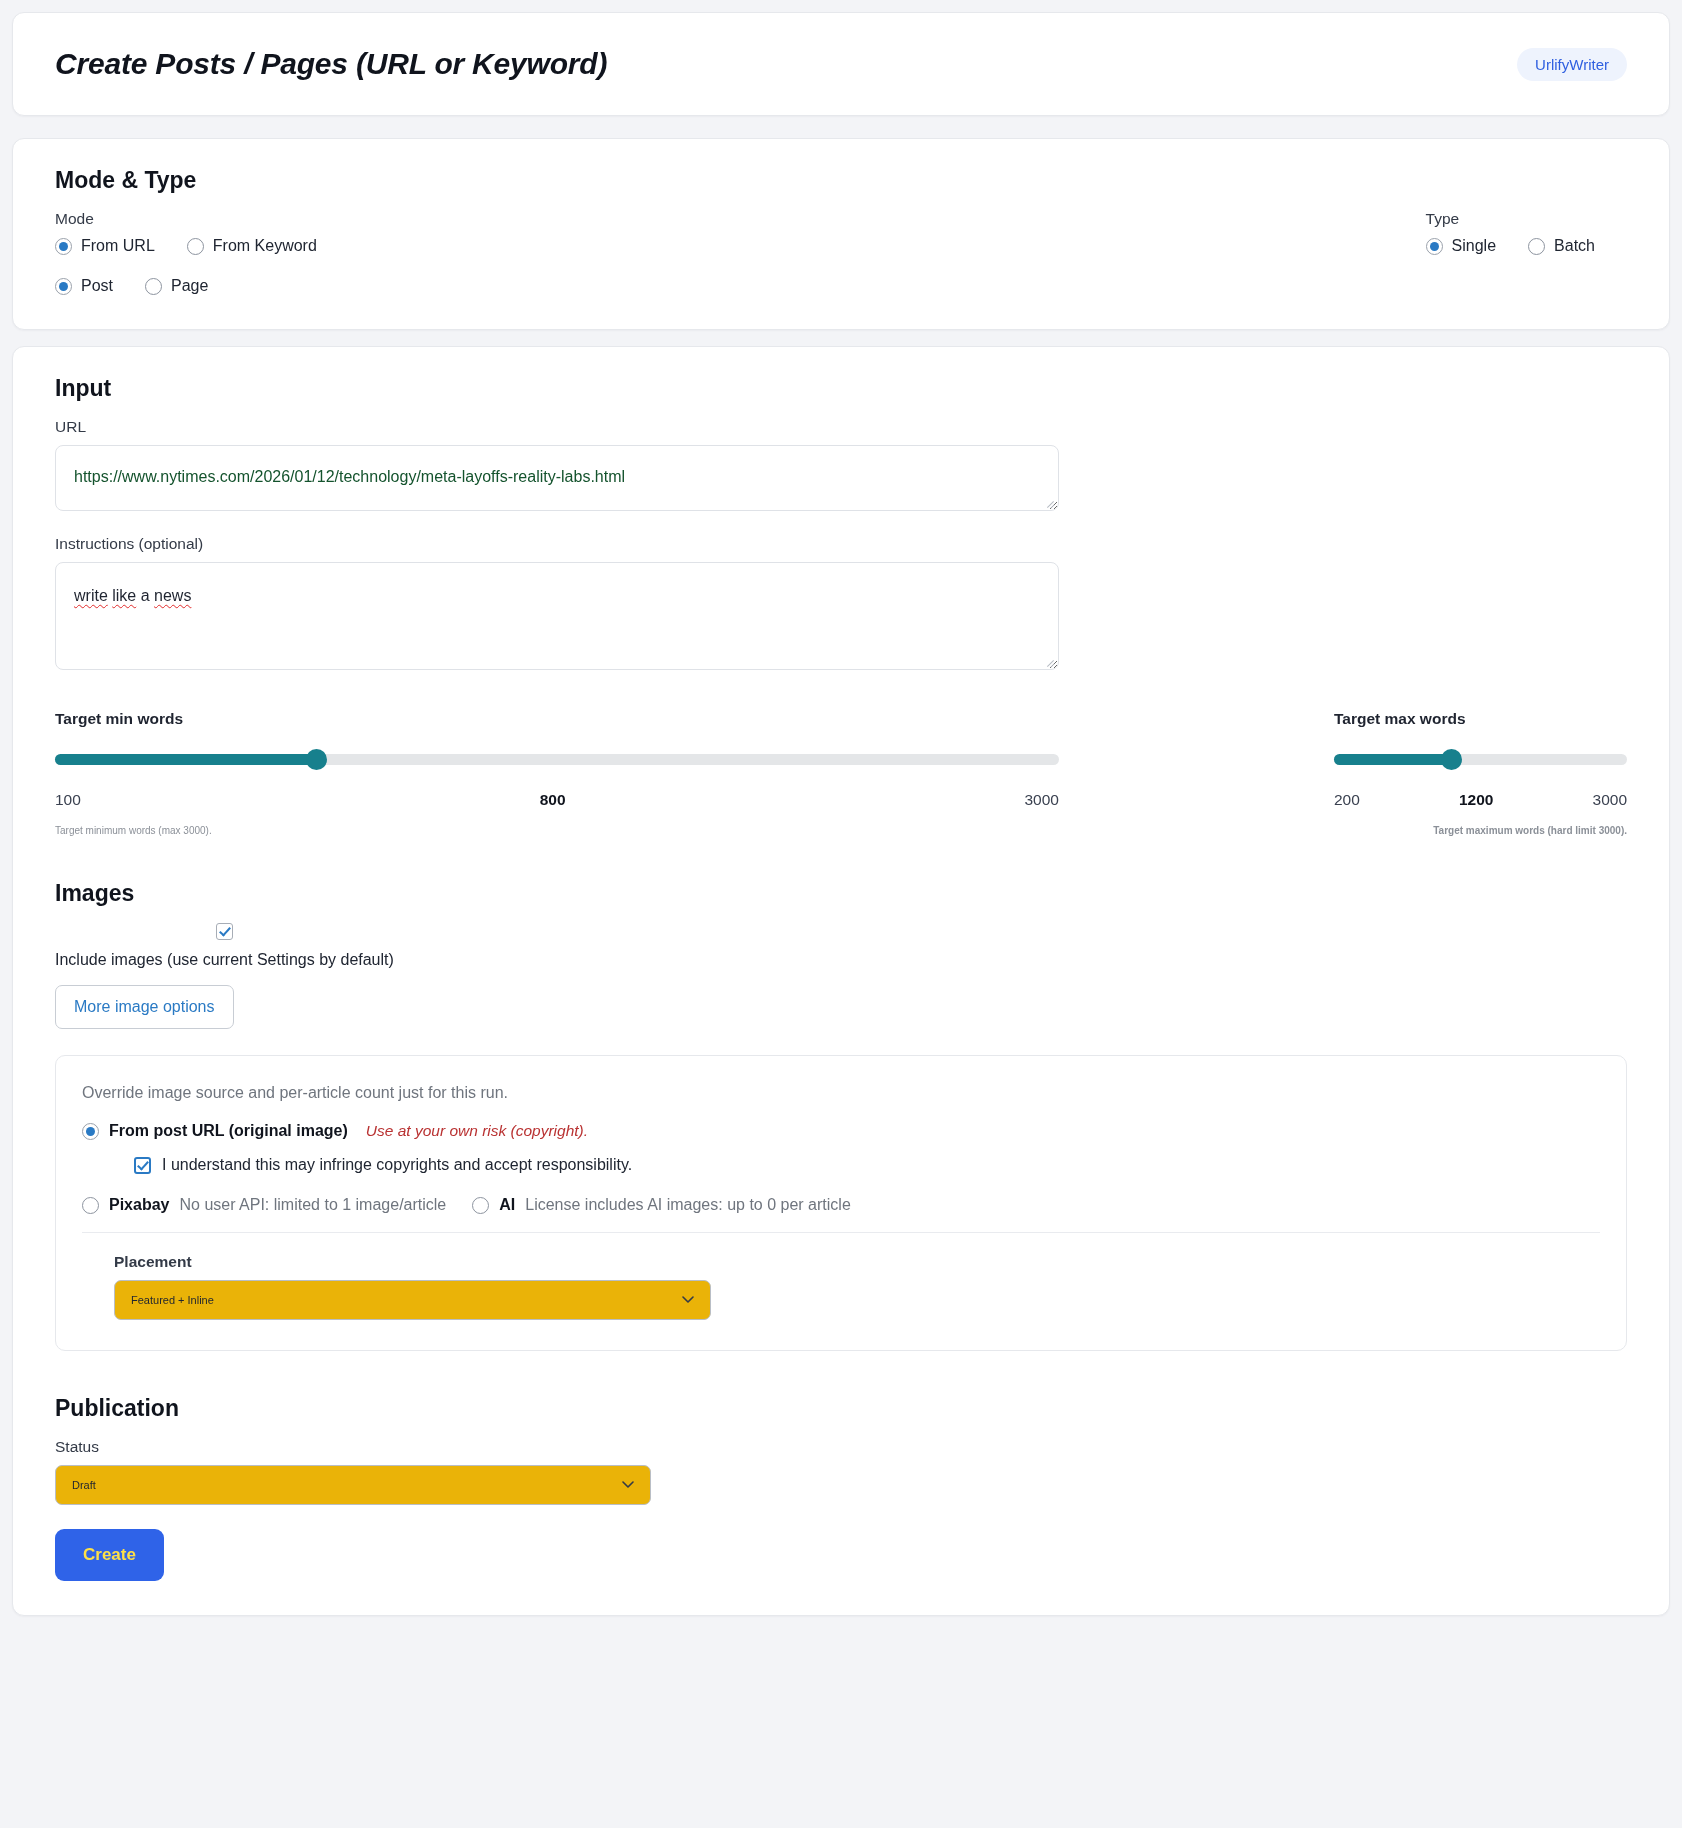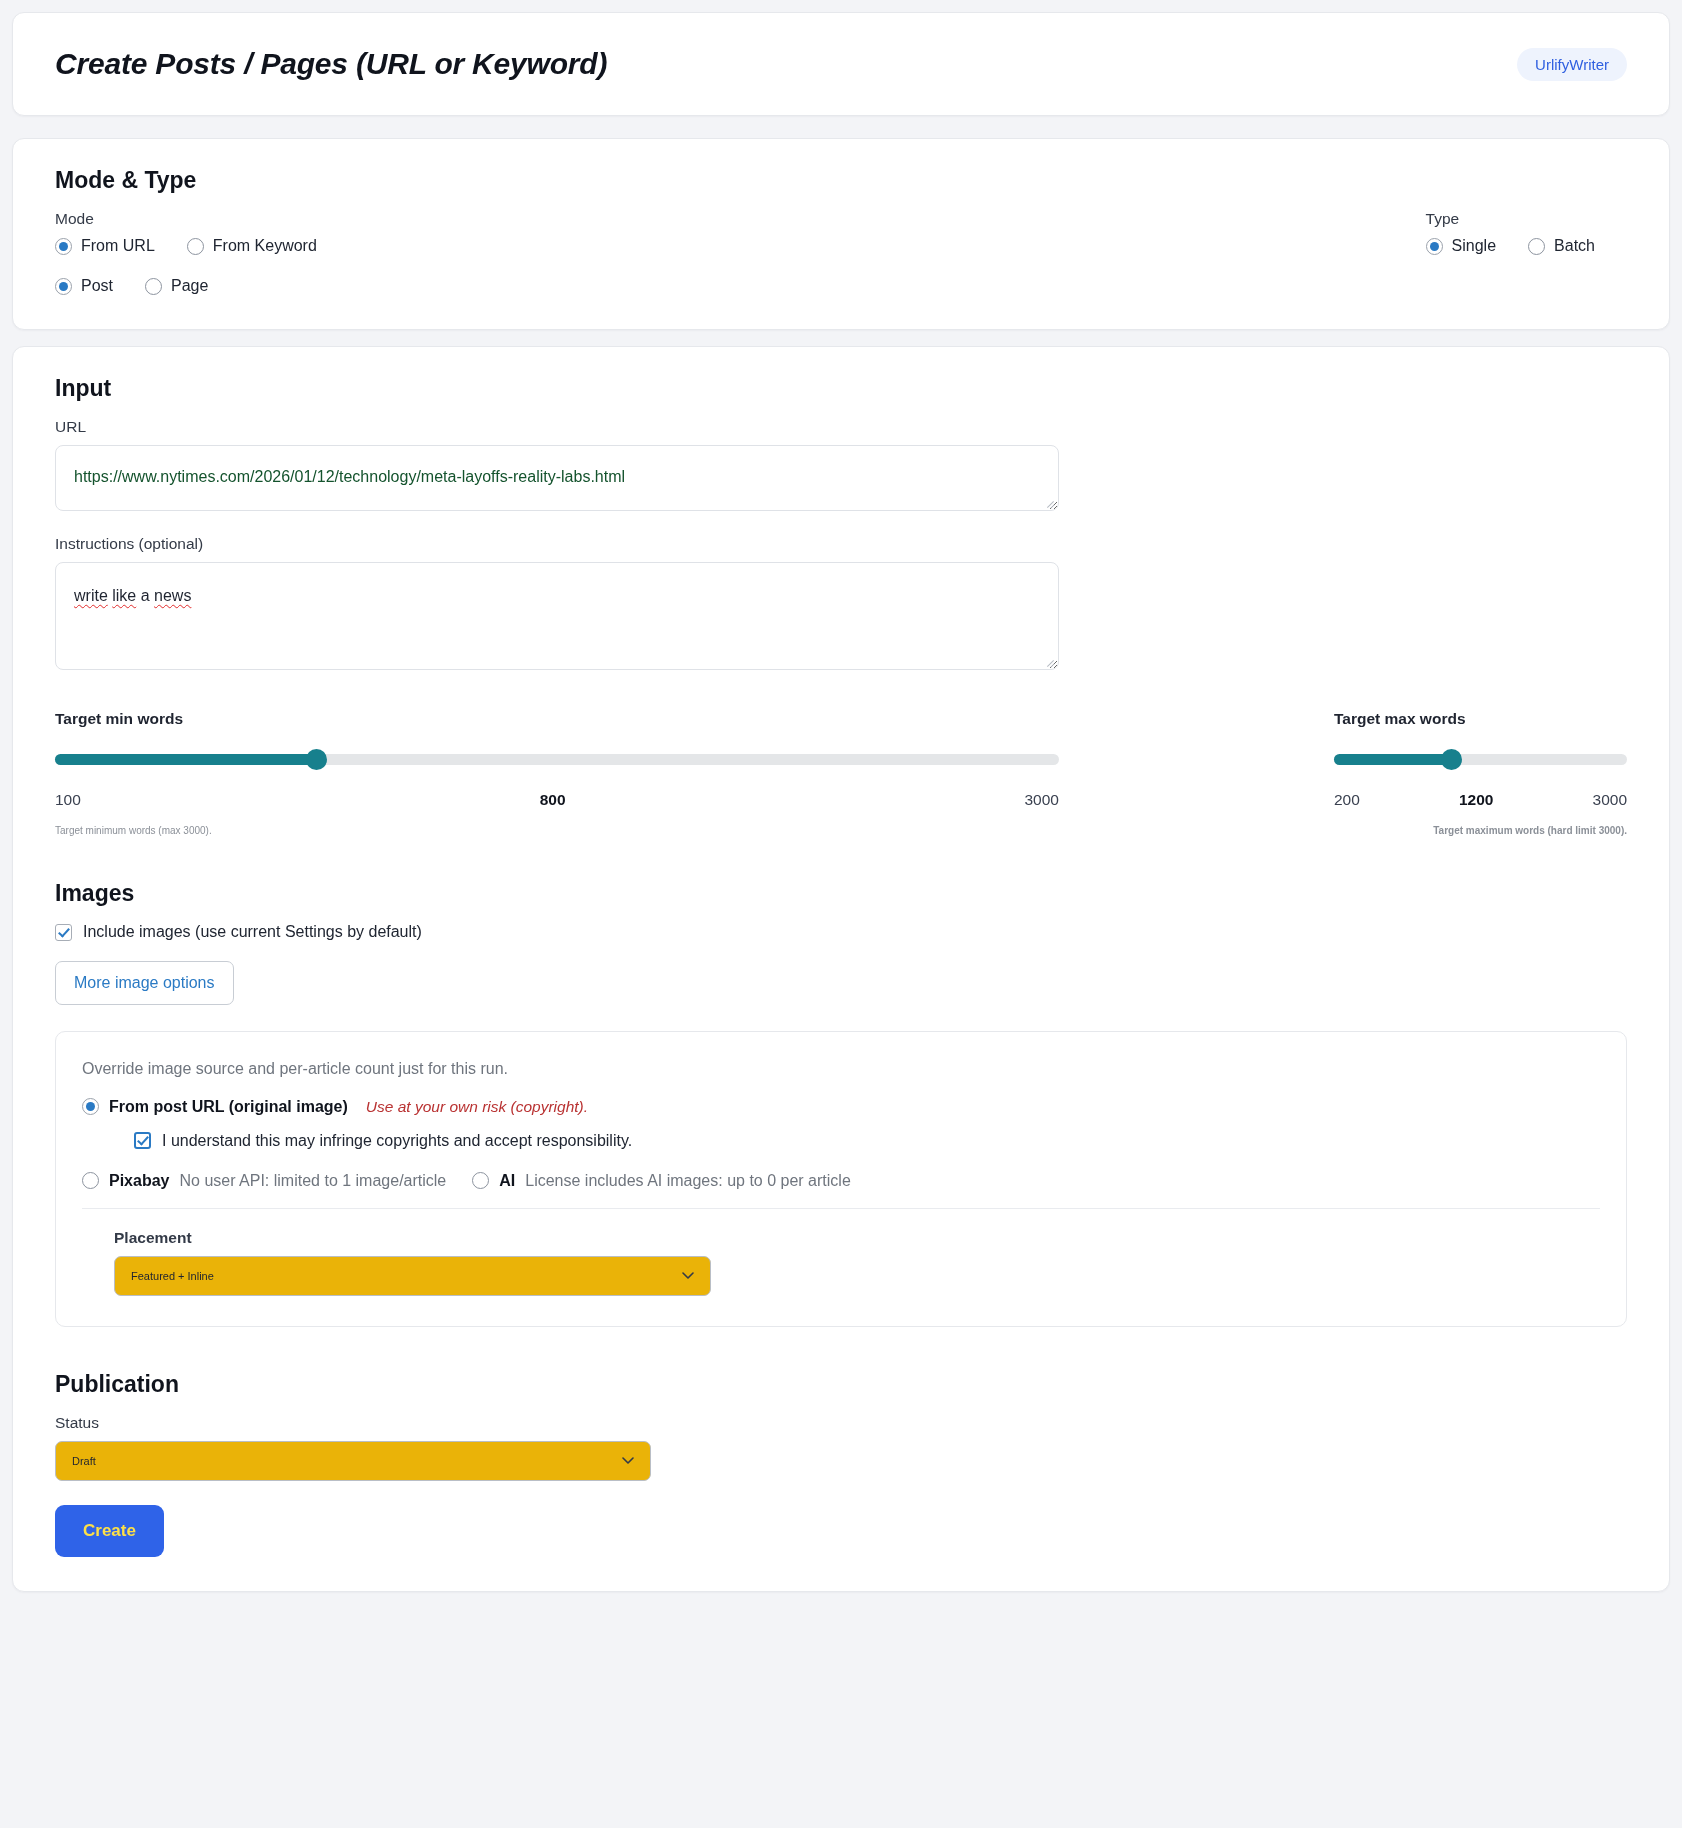--- a/index.html
+++ b/index.html
@@ -146,20 +146,21 @@
   }
   .checkbox.accent.checked::after { left: 4px; top: 0px; }
 
   .check-opt {
     display: inline-flex;
     align-items: center;
     gap: 11px;
     font-size: 16px;
     color: #202632;
     cursor: pointer;
+    flex-direction: column;
   }
 
   
   .ta-wrap { position: relative; }
   textarea.box {
     width: 1004px;
     display: block;
     border: 1px solid #dfe2e7;
     border-radius: 8px;
     background: #fff;

